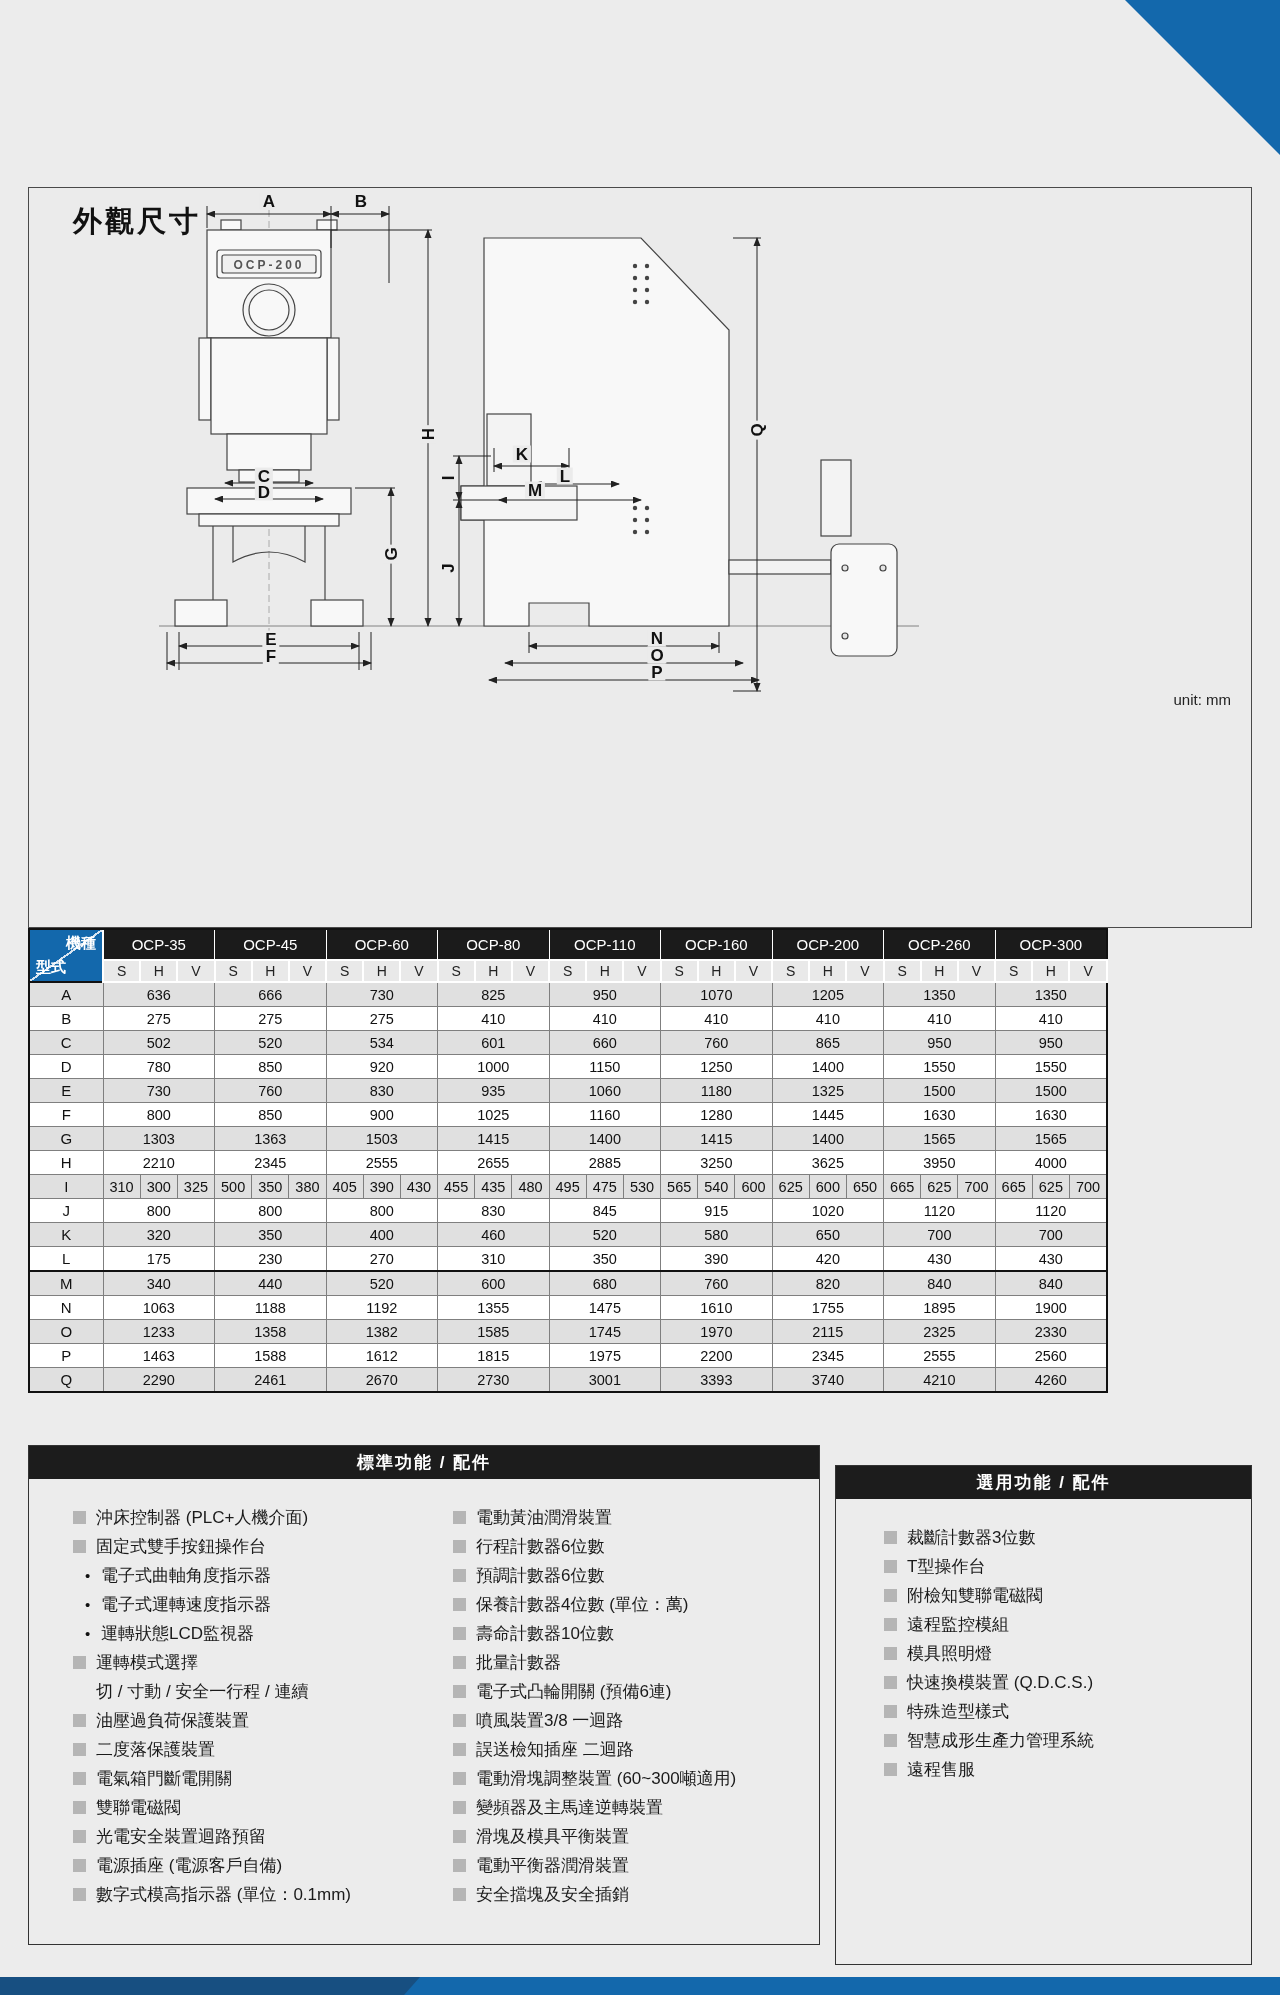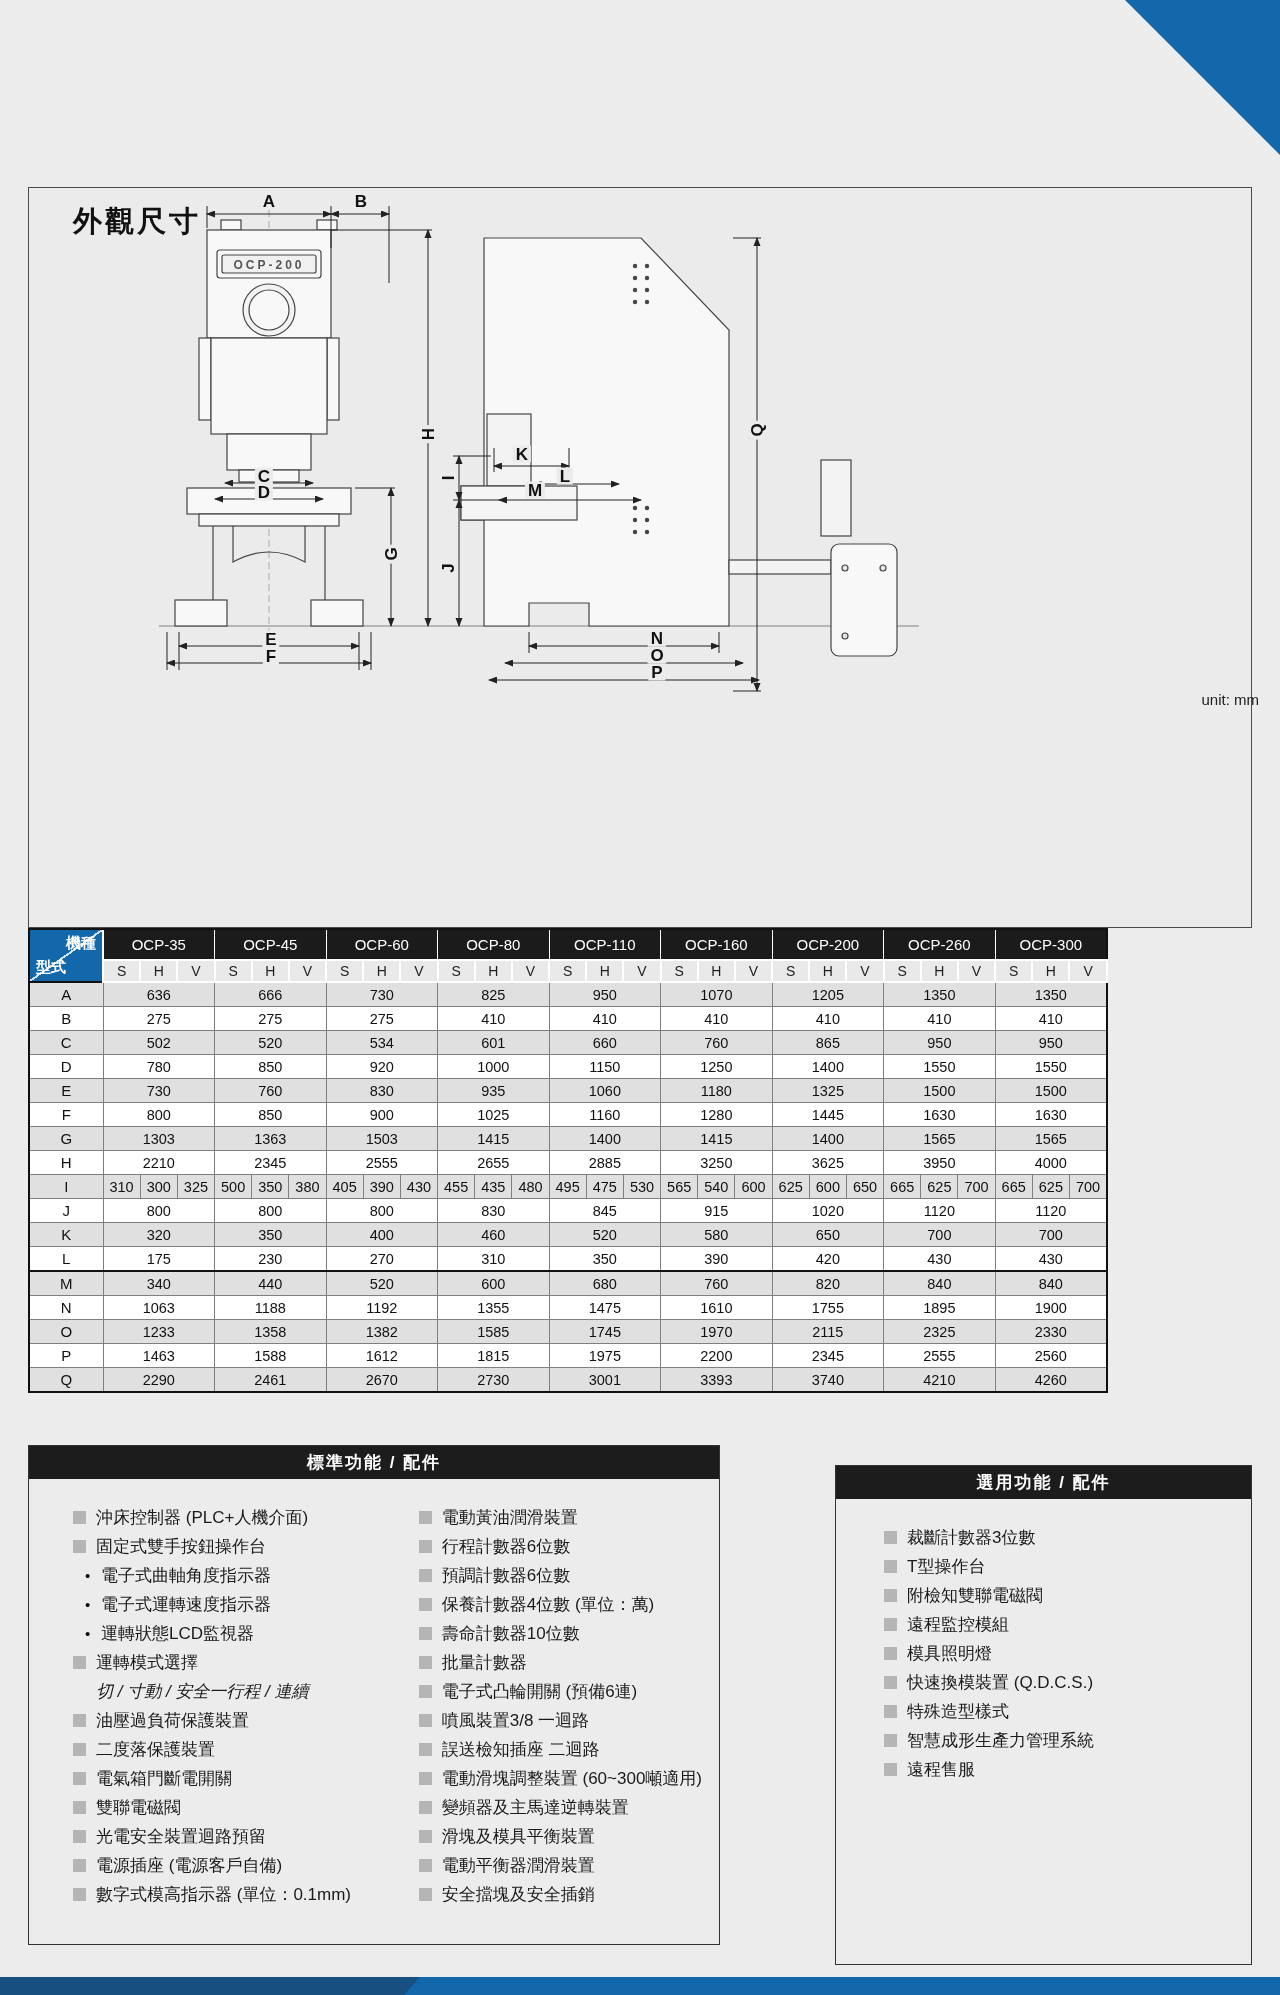--- a/index.html
+++ b/index.html
@@ -14,21 +14,21 @@
     clip-path:polygon(0 0,100% 0,calc(100% - 16px) 100%,0 100%);}
 
   
   .diagram-panel{position:absolute;left:28px;top:187px;width:1224px;height:741px;
     border:1px solid #4a4a4a;background:#ebebeb;box-sizing:border-box;}
   .page-title{position:absolute;left:44px;top:14px;font-size:29px;font-weight:bold;color:#111;letter-spacing:3px;}
   .drawing-svg{position:absolute;left:0;top:0;}
   .dim-label{position:absolute;transform:translate(-50%,-50%);font-size:17px;font-weight:bold;color:#111;
     background:#ebebeb;padding:0 3px;line-height:1;}
   .dim-label.rot{transform:translate(-50%,-50%) rotate(-90deg);}
-  .unit-label{position:absolute;left:1100px;top:503px;width:130px;text-align:right;font-size:15px;color:#222;}
+  .unit-label{position:absolute;left:1072px;top:503px;width:130px;text-align:right;font-size:15px;color:#222;}
 
   
   .spec-table-wrap{position:absolute;left:28px;top:928px;width:1080px;}
   table.spec{width:100%;border-collapse:collapse;table-layout:fixed;border:2px solid #111;background:#fff;}
   table.spec col.c-label{width:74px;}
   table.spec th,table.spec td{padding:0;margin:0;}
   .corner-th{background-color:#1368ac;position:relative;height:51px;
     background-image:linear-gradient(to bottom right,rgba(255,255,255,0) calc(50% - 1px),#d7e4f0 calc(50% - 1px),#d7e4f0 calc(50% + 1px),rgba(255,255,255,0) calc(50% + 1px));}
   .corner-top{position:absolute;top:4px;right:6px;color:#fff;font-size:15px;font-weight:bold;}
   .corner-bottom{position:absolute;bottom:4px;left:6px;color:#fff;font-size:15px;font-weight:bold;}
@@ -37,33 +37,33 @@
   .th-sub{background:#e9e9e9;color:#222;font-size:14px;font-weight:normal;height:19px;border:2px solid #fff;}
   tbody.spec-body td{border:1px solid #7f7f7f;height:23px;text-align:center;font-size:14.5px;color:#111;}
   tbody.spec-body .td-label{font-size:15px;}
   tbody.spec-body tr:nth-child(odd) td{background:#e0e0e0;}
   tbody.spec-body tr:nth-child(even) td{background:#ffffff;}
   tbody.spec-body tr:first-child td{border-top:2px solid #111;}
   tbody.spec-body tr:nth-child(13) td{border-top:2px solid #111;}
 
   
   .feature-box{position:absolute;top:1445px;border:1px solid #333;background:#ececec;box-sizing:border-box;height:500px;}
-  .feature-box.left{left:28px;width:692px;}
+  .feature-box.left{left:28px;width:792px;}
   .feature-box.right{left:835px;width:417px;margin-top:20px;}
   .feature-header{height:33px;background:#1c1c1c;color:#fff;font-size:17px;font-weight:bold;
     display:flex;align-items:center;justify-content:center;letter-spacing:2px;}
   .feature-cols{display:flex;padding:24px 0 0 44px;}
   .feature-col1{width:380px;}
   .feature-col2{width:330px;}
   .feature-single{padding:24px 0 0 48px;}
   ul.f-list{list-style:none;margin:0;padding:0;}
   .f-item{font-size:17px;line-height:29px;color:#1a1a1a;white-space:nowrap;}
   .sq{display:inline-block;width:13px;height:13px;background:#b5b5b5;margin-right:10px;vertical-align:-1px;}
   .dotmark{display:inline-block;width:14px;margin-left:12px;margin-right:2px;color:#111;font-size:15px;}
-  .f-item.s-none .f-text{margin-left:23px;font-style:italic;}
+  .f-item.s-none .f-text{margin-left:23px;}
 </style>
 </head>
 <body>
 
 <div class="page">
 
   <div class="corner-tri"></div>
 
   <div class="diagram-panel">
     <div class="page-title">外觀尺寸</div>

